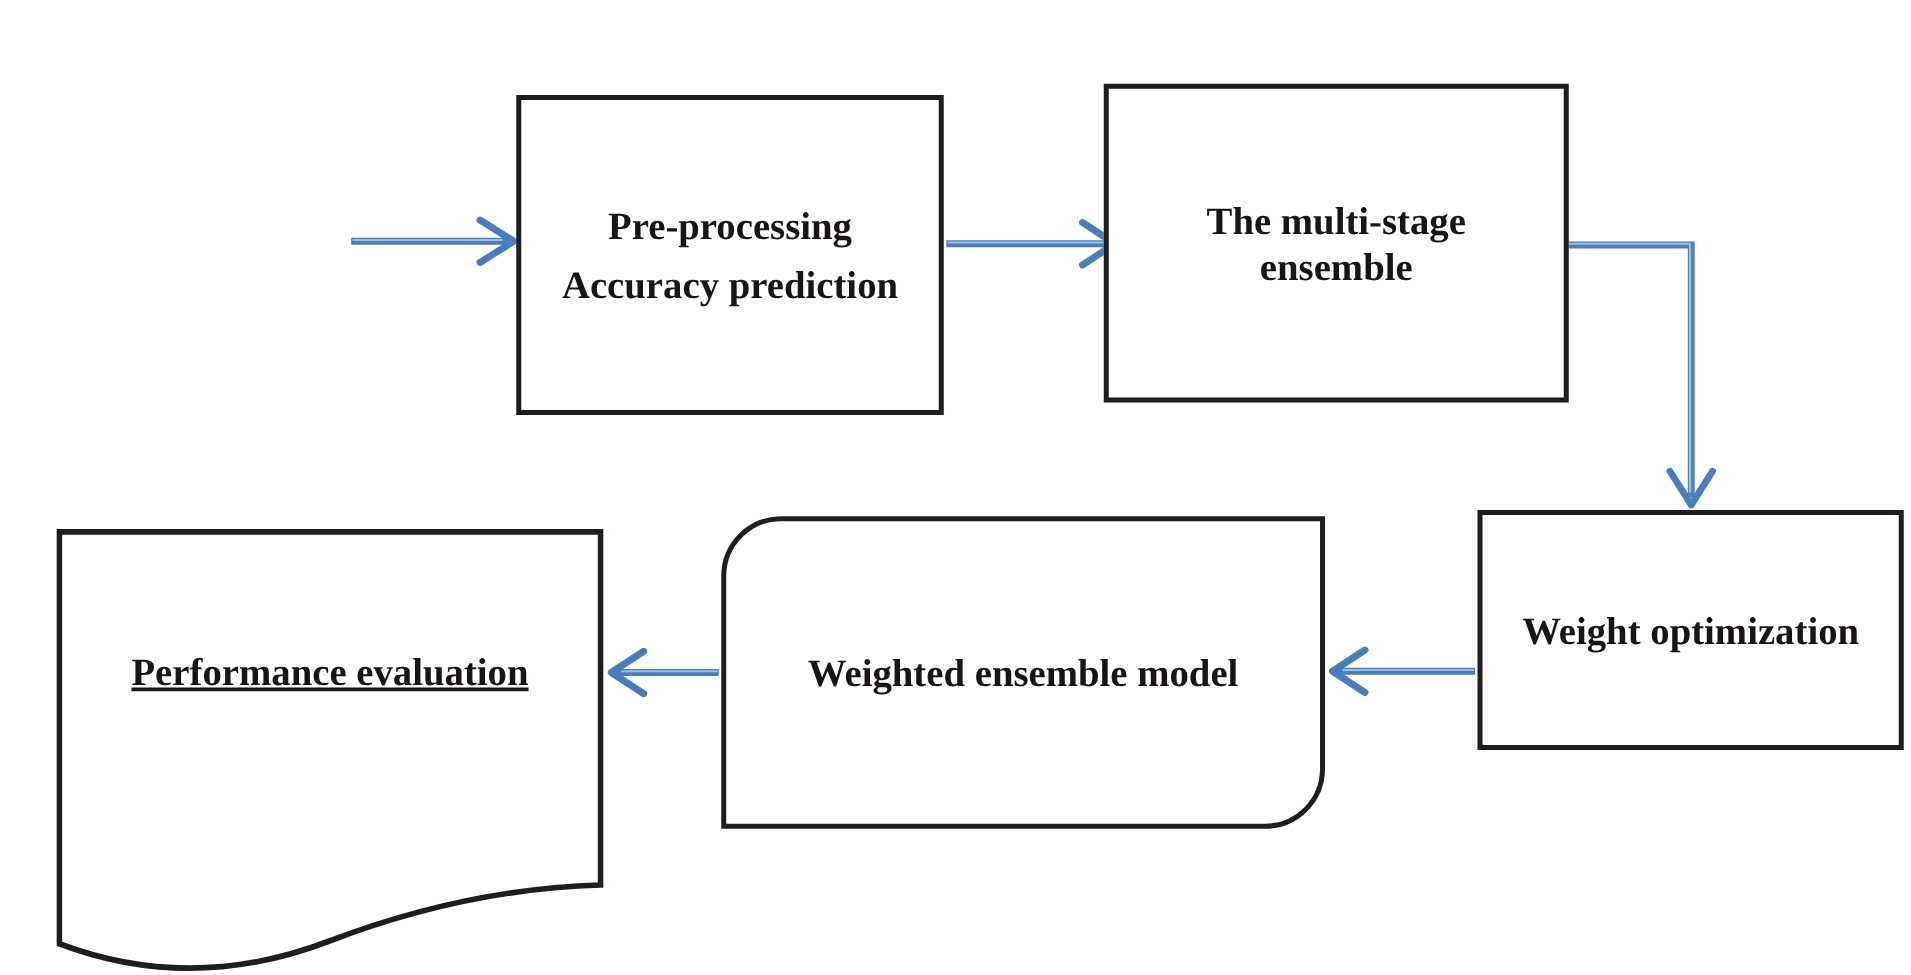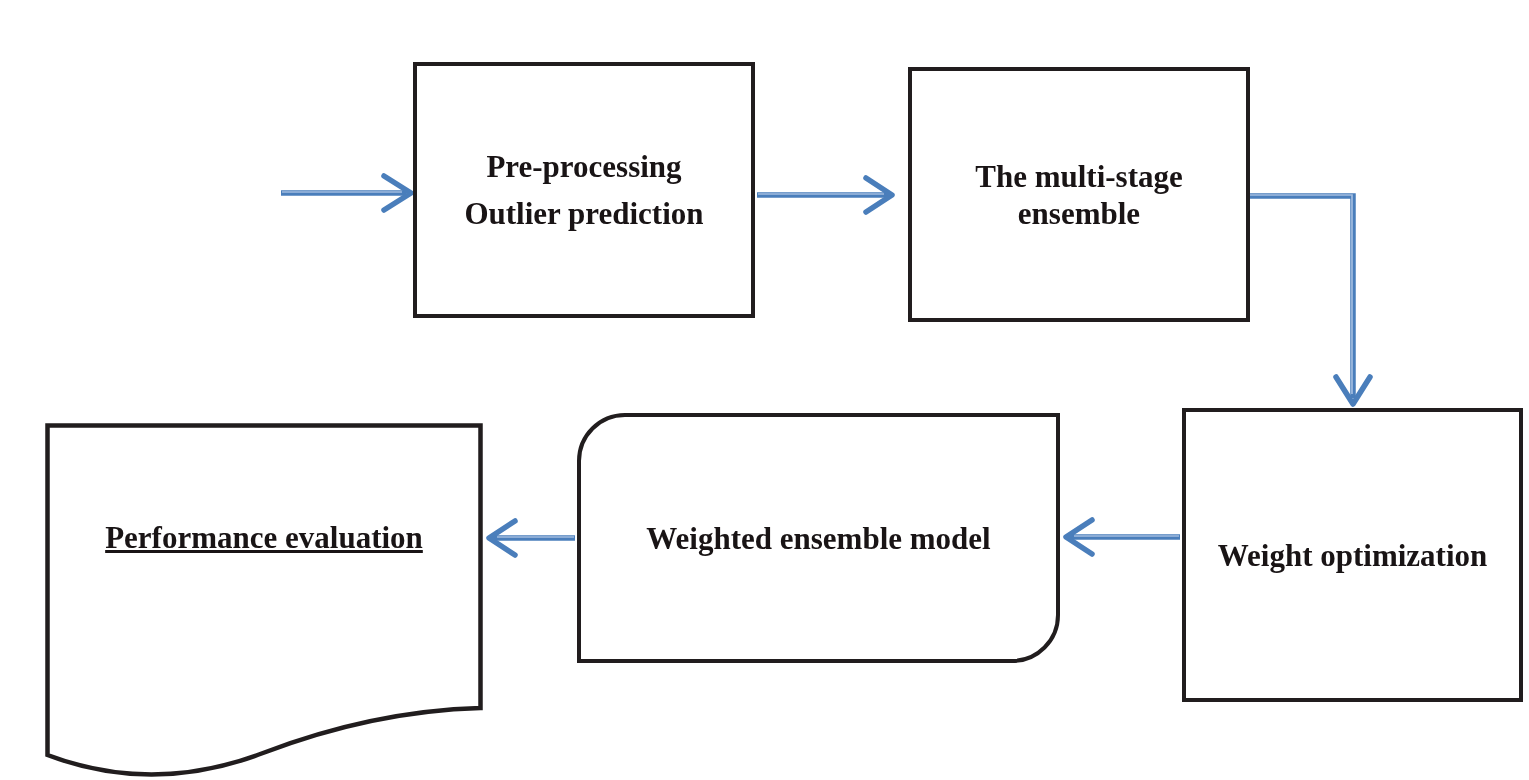--- a/index.html
+++ b/index.html
@@ -68,35 +68,35 @@
       <path class="head" d="M1092 520 L1066 537 L1092 554"></path>
     </g>
     <g>
       <path class="shaft" d="M575 538 H493"></path>
       <path class="hi" d="M574 537 H497"></path>
       <path class="head" d="M515 521 L489 538 L515 555"></path>
     </g>
   </svg>
 
 
-  <div class="node box" style="left:413px;top:62px;width:342px;height:256px;">
+  <div class="node box" style="left:413px;top:76px;width:342px;height:256px;">
     <div class="label">
       <div>Pre-processing</div>
-      <div>Outlier prediction</div>
+      <div>Accuracy prediction</div>
     </div>
   </div>
 
-  <div class="node box" style="left:908px;top:67px;width:342px;height:255px;">
+  <div class="node box" style="left:883px;top:67px;width:372px;height:255px;">
     <div class="label tight">
       <div>The multi-stage</div>
       <div>ensemble</div>
     </div>
   </div>
 
-  <div class="node box" style="left:1182px;top:408px;width:341px;height:294px;">
+  <div class="node box" style="left:1182px;top:408px;width:341px;height:192px;">
     <div class="label">
       <div>Weight optimization</div>
     </div>
   </div>
 
   <div class="node box alt" style="left:577px;top:413px;width:483px;height:250px;">
     <div class="label">
       <div>Weighted ensemble model</div>
     </div>
   </div>

